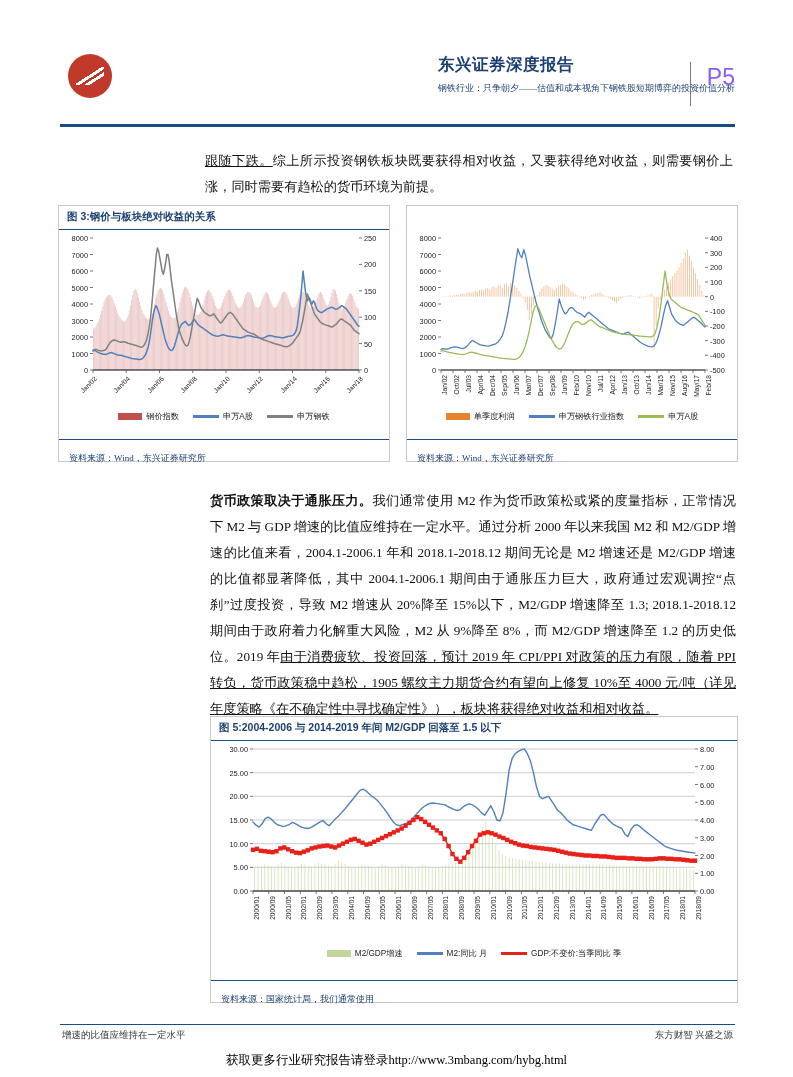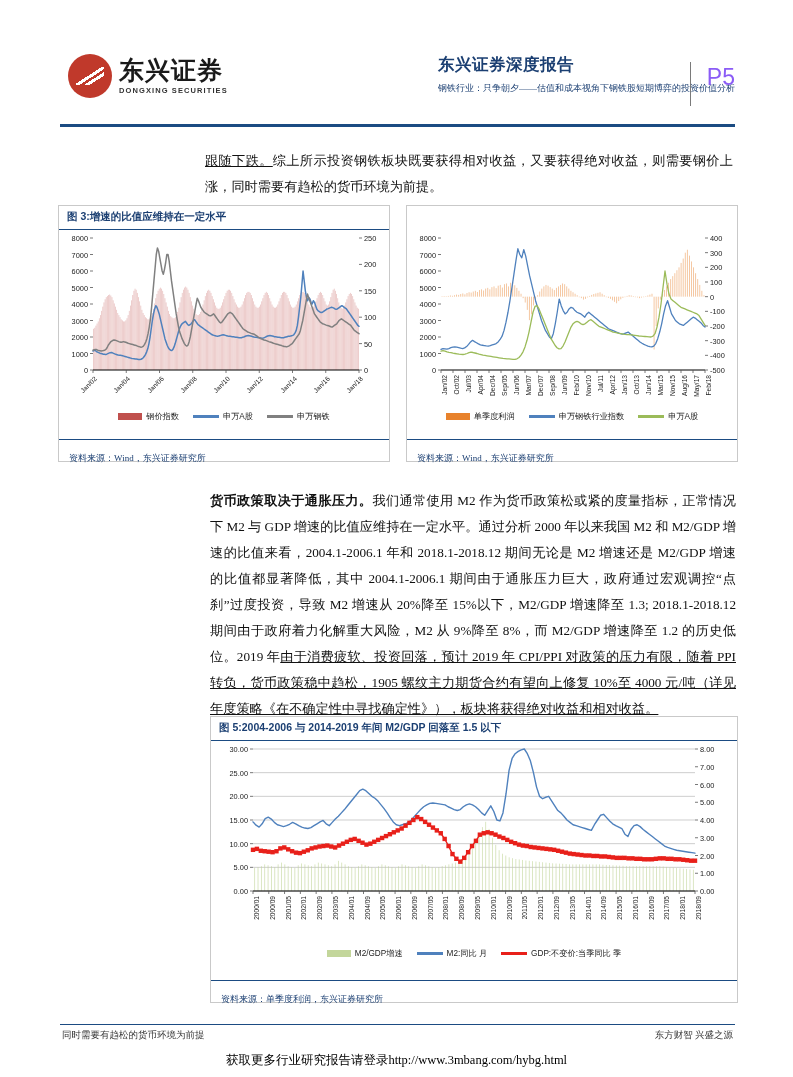--- a/index.html
+++ b/index.html
@@ -66,40 +66,36 @@
   .bottom-line{position:absolute;left:0;top:1052px;width:793px;text-align:center;font-size:12.5px;color:#000;}
 </style>
 </head>
 <body>
 
 <div class="page">
 
   <div class="header">
     <div class="logo">
       <span class="logo-mark"></span>
-      <span class="logo-text">
-        <span class="logo-cn">东兴证券</span>
-        <span class="logo-en">DONGXING SECURITIES</span>
-      </span>
     </div>
     <div class="hdr-right">
       <div class="hdr-title">东兴证券深度报告</div>
       <div class="hdr-sub">钢铁行业：只争朝夕——估值和成本视角下钢铁股短期博弈的投资价值分析</div>
       <div class="hdr-divider"></div>
       <div class="page-no">P5</div>
     </div>
   </div>
   <div class="hdr-rule"></div>
 
   <div class="para" style="left:205px;top:148px;width:528px;">
     <span class="u">跟随下跌。</span><span>综上所示投资钢铁板块既要获得相对收益，又要获得绝对收益，则需要钢价上涨，同时需要有趋松的货币环境为前提。</span>
   </div>
 
   <div class="figbox" style="left:58px;top:205px;width:330px;height:255px;">
-    <div class="fig-title">图 3:增速的比值应维持在一定水平</div>
+    <div class="fig-title">图 3:钢价与板块绝对收益的关系</div>
     <div class="chart" id="c3" style="left:0;top:24px;width:330px;height:186px;"><svg width="330" height="186">
           <rect x="34.17575757575758" y="98.816" width="0.8" height="41.184" fill="#c0504d" opacity="0.35"></rect>
           <rect x="35.32727272727273" y="97.75999999999999" width="0.8" height="42.24000000000001" fill="#c0504d" opacity="0.35"></rect>
           <rect x="36.478787878787884" y="95.648" width="0.8" height="44.352000000000004" fill="#c0504d" opacity="0.35"></rect>
           <rect x="37.63030303030303" y="93.536" width="0.8" height="46.464" fill="#c0504d" opacity="0.35"></rect>
           <rect x="38.78181818181819" y="91.424" width="0.8" height="48.57599999999999" fill="#c0504d" opacity="0.35"></rect>
           <rect x="39.93333333333334" y="88.256" width="0.8" height="51.744" fill="#c0504d" opacity="0.35"></rect>
           <rect x="41.084848484848486" y="85.088" width="0.8" height="54.912000000000006" fill="#c0504d" opacity="0.35"></rect>
           <rect x="42.23636363636364" y="80.864" width="0.8" height="59.135999999999996" fill="#c0504d" opacity="0.35"></rect>
           <rect x="43.38787878787879" y="76.64" width="0.8" height="63.36" fill="#c0504d" opacity="0.35"></rect>
@@ -878,21 +874,21 @@
         </span>
         <span class="lg">
           <i style="background: rgb(79, 129, 189);"></i>
           <span>M2:同比 月</span>
         </span>
         <span class="lg">
           <i style="background: rgb(232, 32, 26);"></i>
           <span>GDP:不变价:当季同比 季</span>
         </span>
       </div>
-    <div class="fig-src">资料来源：单季度利润，东兴证券研究所</div>
+    <div class="fig-src">资料来源：国家统计局，我们通常使用</div>
   </div>
 
   <div class="foot-rule"></div>
-  <div class="foot-left">同时需要有趋松的货币环境为前提</div>
+  <div class="foot-left">增速的比值应维持在一定水平</div>
   <div class="foot-right">东方财智 兴盛之源</div>
   <div class="bottom-line">获取更多行业研究报告请登录http://www.3mbang.com/hybg.html</div>
 
 </div>
 
 </body></html>

